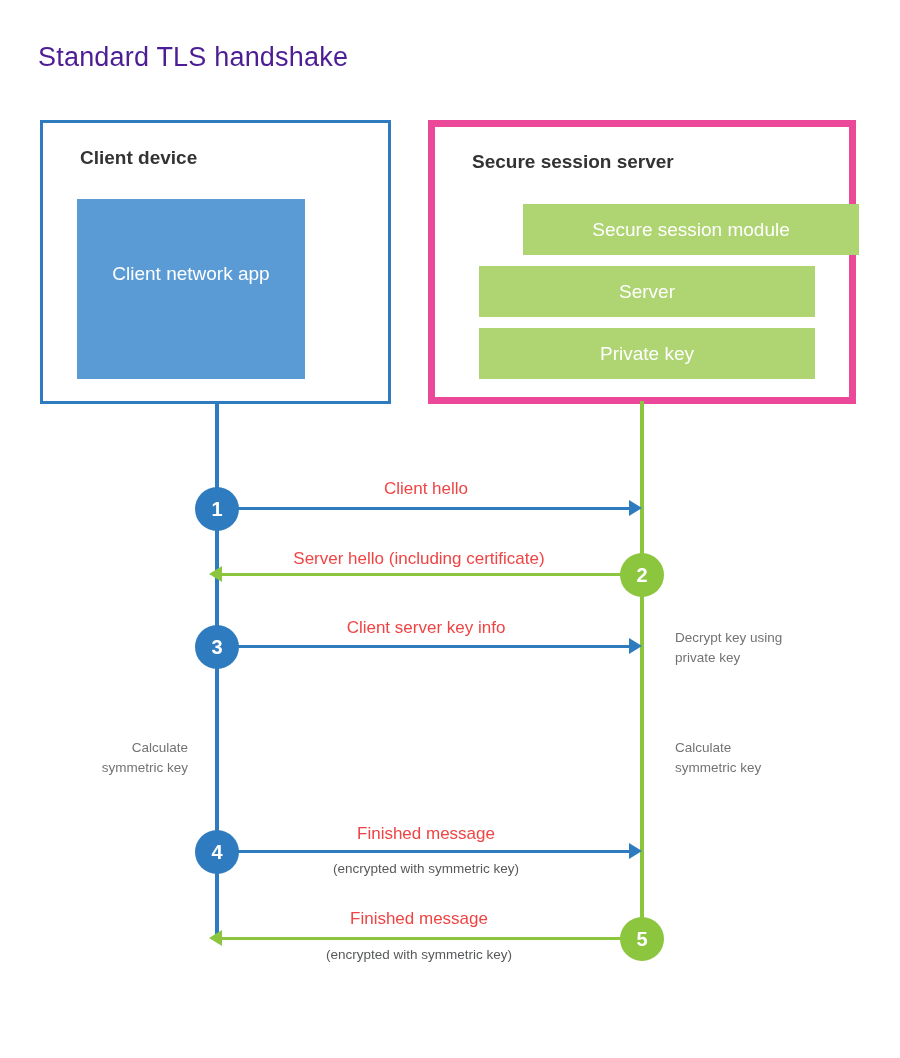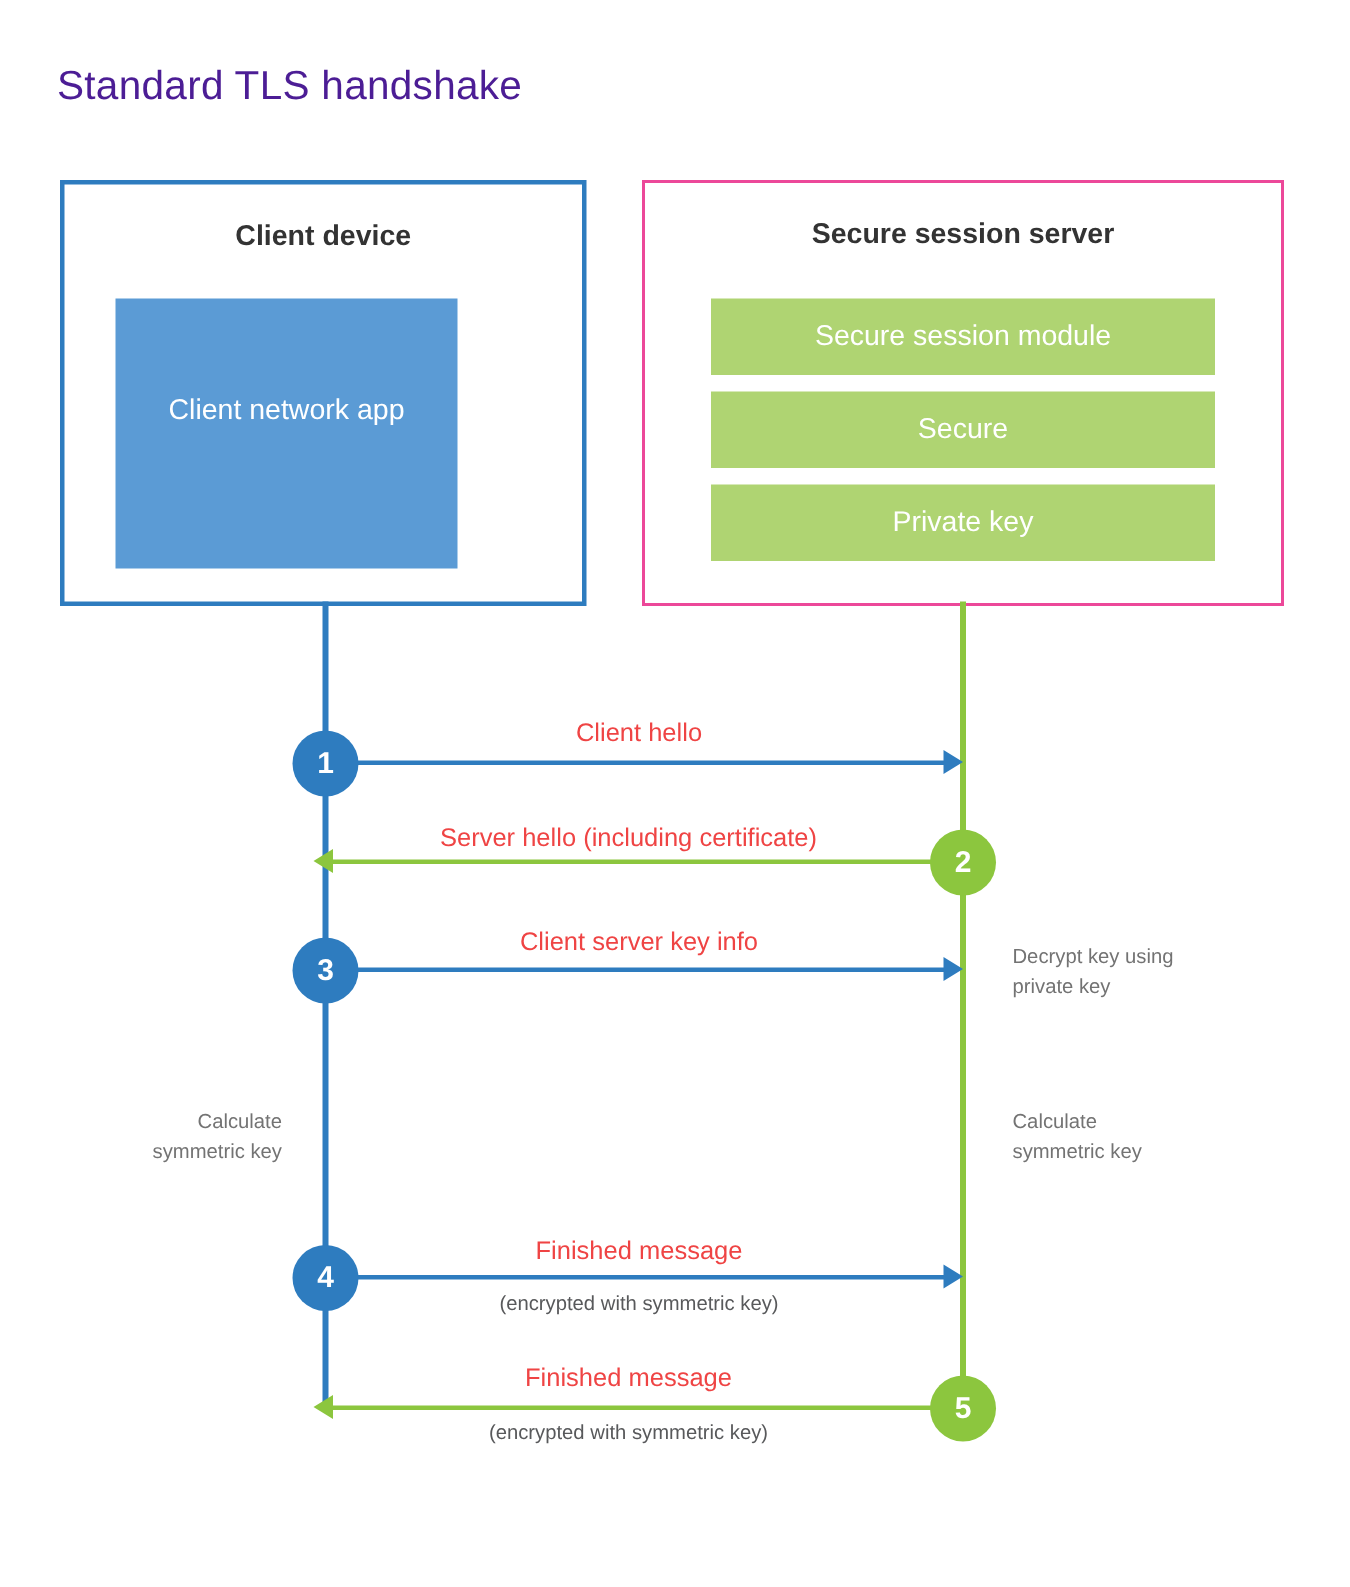--- a/index.html
+++ b/index.html
@@ -45,31 +45,31 @@
     top: 120px;
     width: 351px;
     height: 284px;
     border: 3px solid #2e7cbf;
   }
   .actor-box.server {
     left: 428px;
     top: 120px;
     width: 428px;
     height: 284px;
-    border: 2px solid #ec4899;
+    border: 7px solid #ec4899;
   }
   .actor-title {
     position: absolute;
     left: 0;
     top: 24px;
     width: 100%;
-    text-align: center;
     font-size: 19px;
     font-weight: bold;
     color: #333333;
+    padding-left: 37px;
   }
 
   .client-app {
     position: absolute;
     left: 34px;
     top: 76px;
     width: 228px;
     height: 180px;
     background: #5b9bd5;
     color: #ffffff;
@@ -87,21 +87,21 @@
     width: 336px;
     height: 51px;
     background: #afd472;
     color: #ffffff;
     font-size: 19px;
     font-weight: 300;
     text-align: center;
     line-height: 51px;
     box-sizing: border-box;
   }
-  .server-bar.b0 { top: 77px; }
+  .server-bar.b0 { top: 77px; margin-left: 44px; }
   .server-bar.b1 { top: 139px; }
   .server-bar.b2 { top: 201px; }
 
   
   .lifeline {
     position: absolute;
     width: 4px;
   }
   .lifeline.client-lifeline {
     left: 215px;
@@ -187,21 +187,21 @@
 
   <div class="actor-box client">
     <div class="actor-title">Client device</div>
     <div class="client-app">Client network
 app</div>
   </div>
 
   <div class="actor-box server">
     <div class="actor-title">Secure session server</div>
     <div class="server-bar b0">Secure session module</div>
-    <div class="server-bar b1">Secure</div>
+    <div class="server-bar b1">Server</div>
     <div class="server-bar b2">Private key</div>
   </div>
 
   <div class="lifeline client-lifeline"></div>
   <div class="lifeline server-lifeline"></div>
 
   <div class="msg-line blue" style="left:217px; top:507px; width:414px;"></div>
   <div class="msg-head right blue" style="left:629px; top:500px;"></div>
   <div class="msg-label" style="left:217px; top:479px; width:418px;">Client hello</div>
   <div class="step-circle blue" style="left:195px; top:487px;">1</div>

